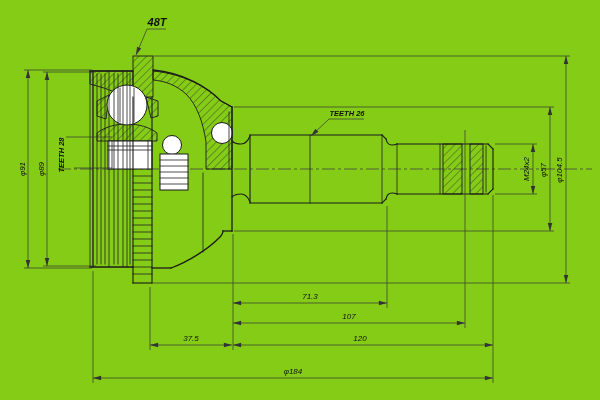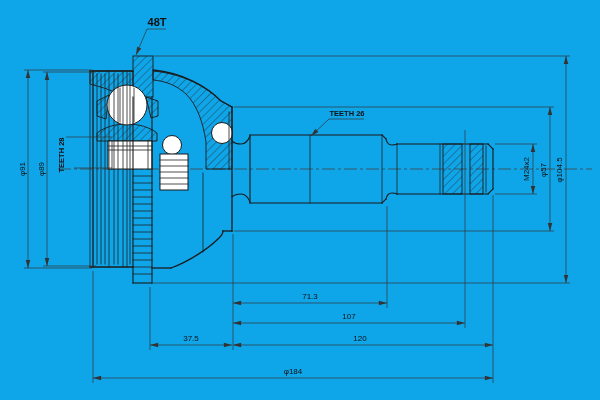--- a/index.html
+++ b/index.html
@@ -1,17 +1,17 @@
 <!DOCTYPE html>
 <html><head>
 <meta charset="utf-8">
 <style>
   html,body{margin:0;padding:0;background:#fff;}
-  #stage{position:relative;width:600px;height:400px;background:#0ea5e9;overflow:hidden;
-         font-family:"Liberation Sans",sans-serif;}
+  #stage{position:relative;width:600px;height:400px;background:#84cc16;overflow:hidden;
+         font-family:"Liberation Sans",sans-serif;font-style:italic;}
   svg{display:block;}
   .ol{stroke:#1b1b1b;stroke-width:1.3;fill:none;stroke-linecap:square;}
   .ml{stroke:#1b1b1b;stroke-width:1.1;fill:none;stroke-linecap:square;}
   .tl{stroke:#222;stroke-width:0.8;fill:none;stroke-linecap:square;}
   .dl{stroke:#333;stroke-width:0.7;fill:none;}
   .cl{stroke:#444;stroke-width:0.8;stroke-dasharray:13 3 3 3;fill:none;}
   .hf{fill:url(#hatch);stroke:#1b1b1b;stroke-width:0.9;}
   .wf{fill:#fff;stroke:#1b1b1b;stroke-width:1;}
   .dt{font-family:"Liberation Sans",sans-serif;font-size:8px;fill:#111;}
   .lt{font-family:"Liberation Sans",sans-serif;font-size:7.5px;font-weight:bold;fill:#111;}

